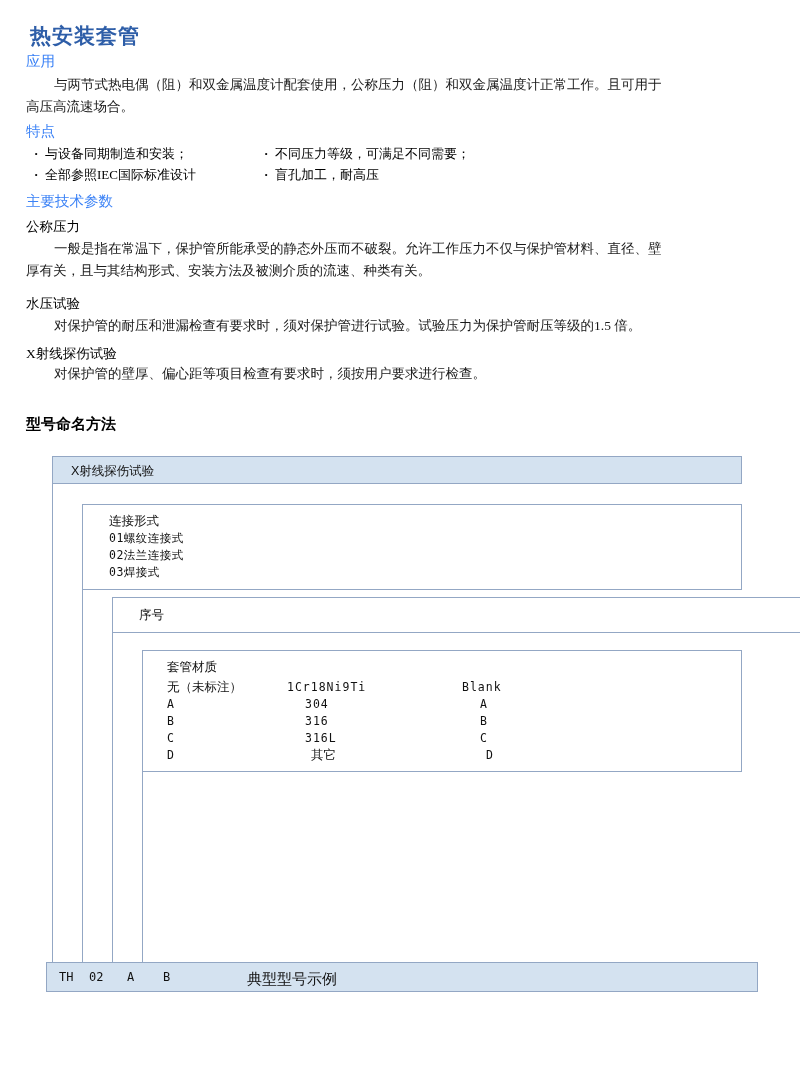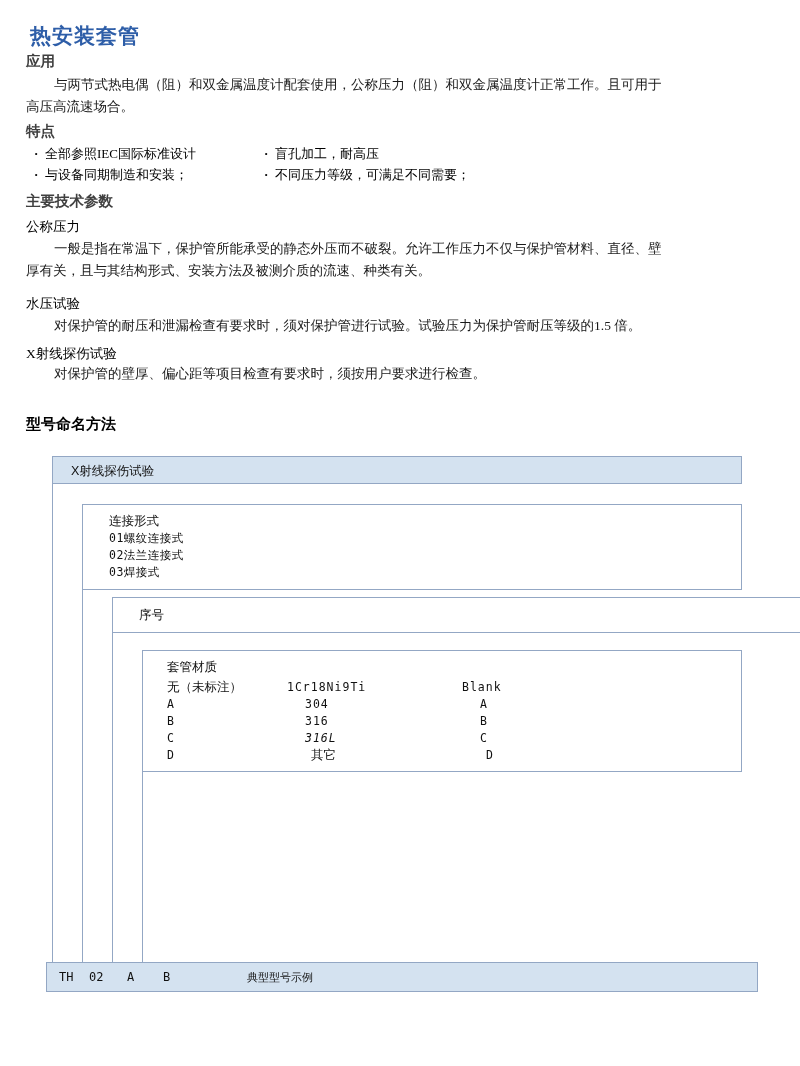--- a/index.html
+++ b/index.html
@@ -28,22 +28,22 @@
     top: 8px;
     font-family: "Liberation Sans", "DejaVu Sans", sans-serif;
     font-size: 21px;
     font-weight: bold;
     color: #2e5ea8;
     letter-spacing: 1px;
   }
   .h2 {
     font-family: "Liberation Sans", "DejaVu Sans", sans-serif;
     font-size: 14.5px;
-    font-weight: bold;
-    color: #404040;
+    font-weight: normal;
+    color: #3b82f6;
     margin: 0;
   }
   .h3 {
     font-family: "Liberation Serif", "DejaVu Serif", serif;
     font-size: 13.5px;
     font-weight: normal;
     color: #000;
     margin: 0;
   }
   .body-text {
@@ -147,43 +147,43 @@
   .mat-c3 { width: 110px; font-family: "DejaVu Sans Mono","Liberation Mono",monospace; font-size:11.5px; letter-spacing:1px;}
 
   #example-row .cell {
     position: absolute;
     font-family: "DejaVu Sans Mono", "Liberation Mono", monospace;
     font-size: 12px;
     top: 7px;
   }
   #example-row .cell.cn {
     font-family: Liberation Mono, monospace;
-    font-size: 11px;
+    font-size: 15px;
     font-weight: normal;
   }
 </style>
 </head>
 <body>
 
 <div class="page">
 
   <h1 class="title">热安装套管</h1>
 
   <div class="h2" id="sec-app-title">应用</div>
   <div class="body-text indent" id="sec-app-text">与两节式热电偶（阻）和双金属温度计配套使用，公称压力（阻）和双金属温度计正常工作。且可用于高压高流速场合。</div>
 
   <div class="h2" id="sec-feat-title">特点</div>
   <div id="feature-list">
     <div class="feat-row">
+      <div class="feat-col-a bullet-dot">与设备同期制造和安装；</div>
+      <div class="feat-col-b bullet-dot">不同压力等级，可满足不同需要；</div>
+    </div>
+    <div class="feat-row">
       <div class="feat-col-a bullet-dot">全部参照IEC国际标准设计</div>
       <div class="feat-col-b bullet-dot">盲孔加工，耐高压</div>
-    </div>
-    <div class="feat-row">
-      <div class="feat-col-a bullet-dot">与设备同期制造和安装；</div>
-      <div class="feat-col-b bullet-dot">不同压力等级，可满足不同需要；</div>
     </div>
   </div>
 
   <div class="h2" id="sec-param-title">主要技术参数</div>
 
   <div class="h3" id="sec-pressure-title">公称压力</div>
   <div class="body-text indent" id="sec-pressure-text">一般是指在常温下，保护管所能承受的静态外压而不破裂。允许工作压力不仅与保护管材料、直径、壁厚有关，且与其结构形式、安装方法及被测介质的流速、种类有关。</div>
 
   <div class="h3" id="sec-hydro-title">水压试验</div>
   <div class="body-text indent" id="sec-hydro-text">对保护管的耐压和泄漏检查有要求时，须对保护管进行试验。试验压力为保护管耐压等级的1.5 倍。</div>
@@ -228,21 +228,21 @@
           <div class="mat-c2" style="padding-left:18px;">304</div>
           <div class="mat-c3">A</div>
         </div>
         <div class="mat-row">
           <div class="mat-c1 mono">B</div>
           <div class="mat-c2" style="padding-left:18px;">316</div>
           <div class="mat-c3">B</div>
         </div>
         <div class="mat-row">
           <div class="mat-c1 mono">C</div>
-          <div class="mat-c2" style="padding-left:18px;font-style:italic;">316L</div>
+          <div class="mat-c2" style="padding-left:18px;">316L</div>
           <div class="mat-c3">C</div>
         </div>
         <div class="mat-row">
           <div class="mat-c1 mono">D</div>
           <div class="mat-c2 cn" style="padding-left:24px;">其它</div>
           <div class="mat-c3">D</div>
         </div>
       </div>
     </div>
 

